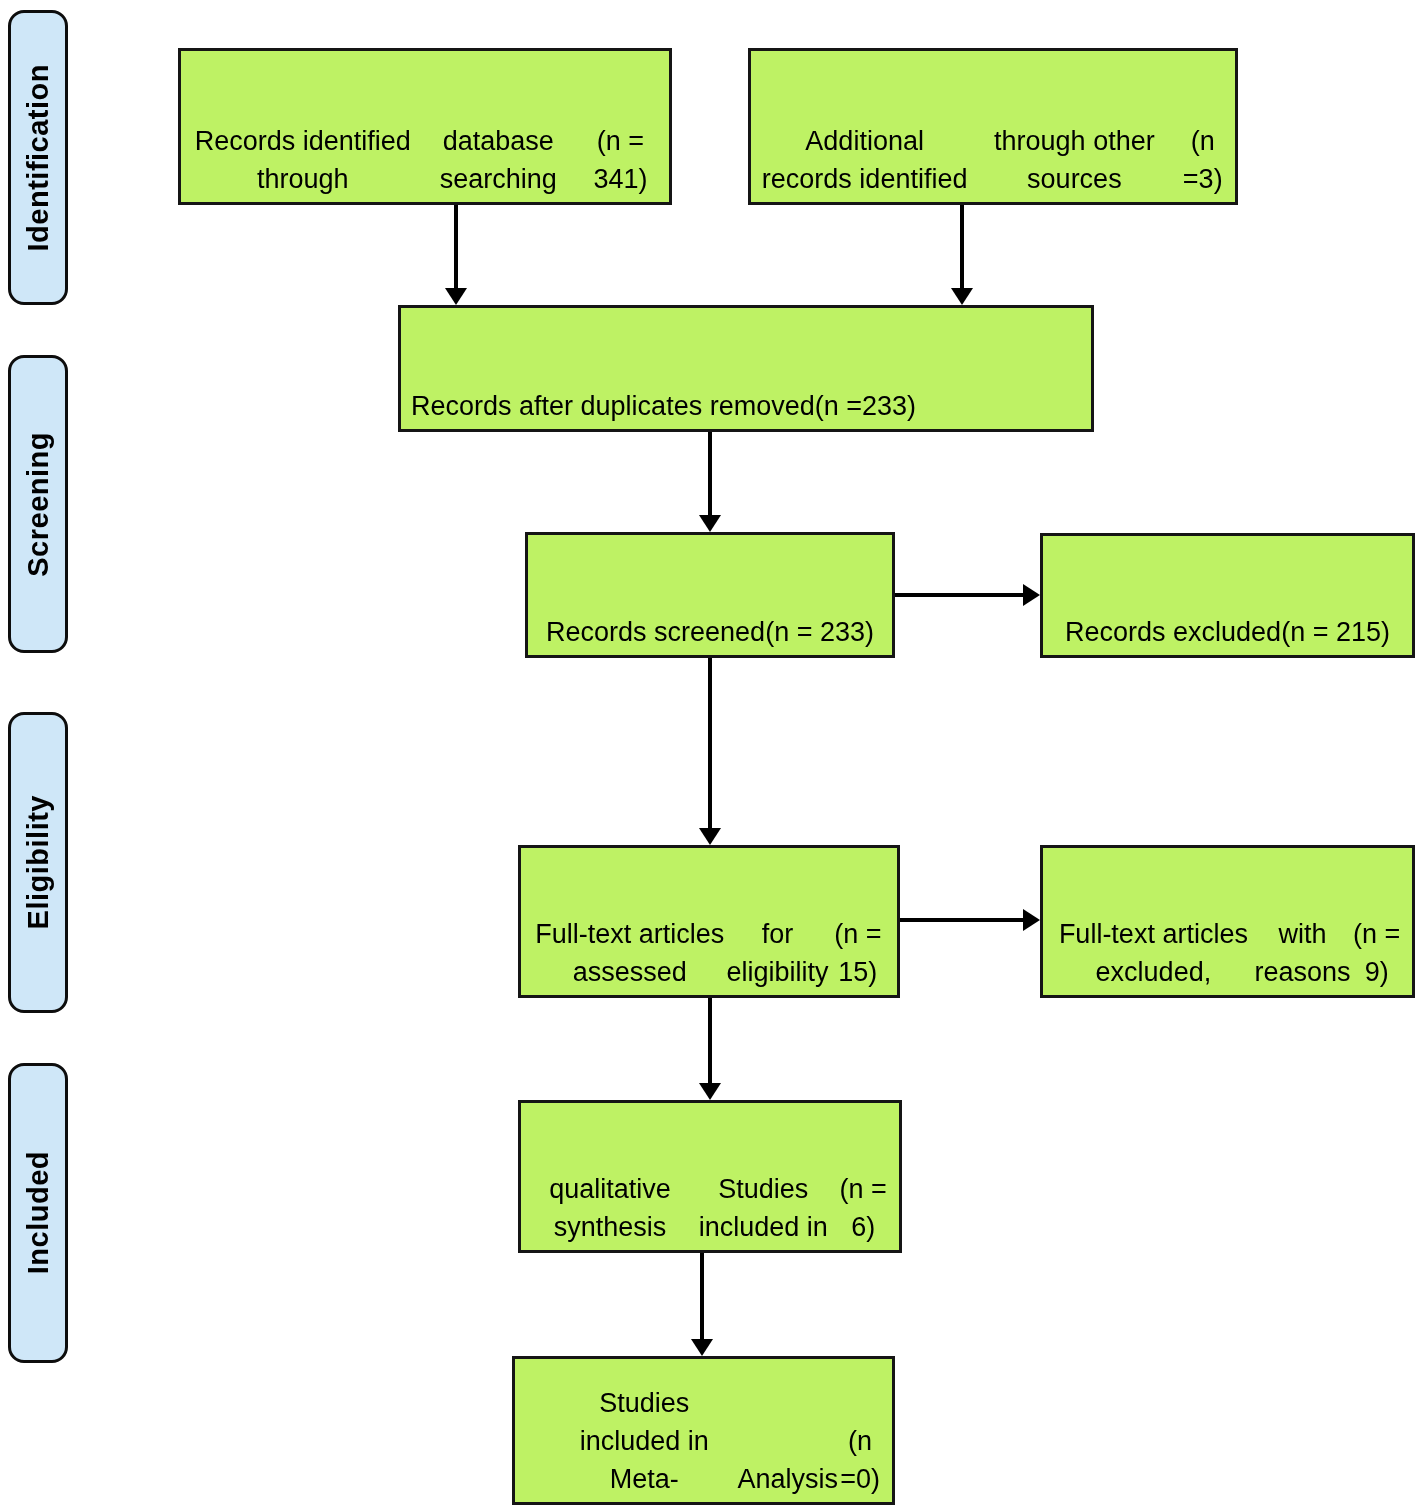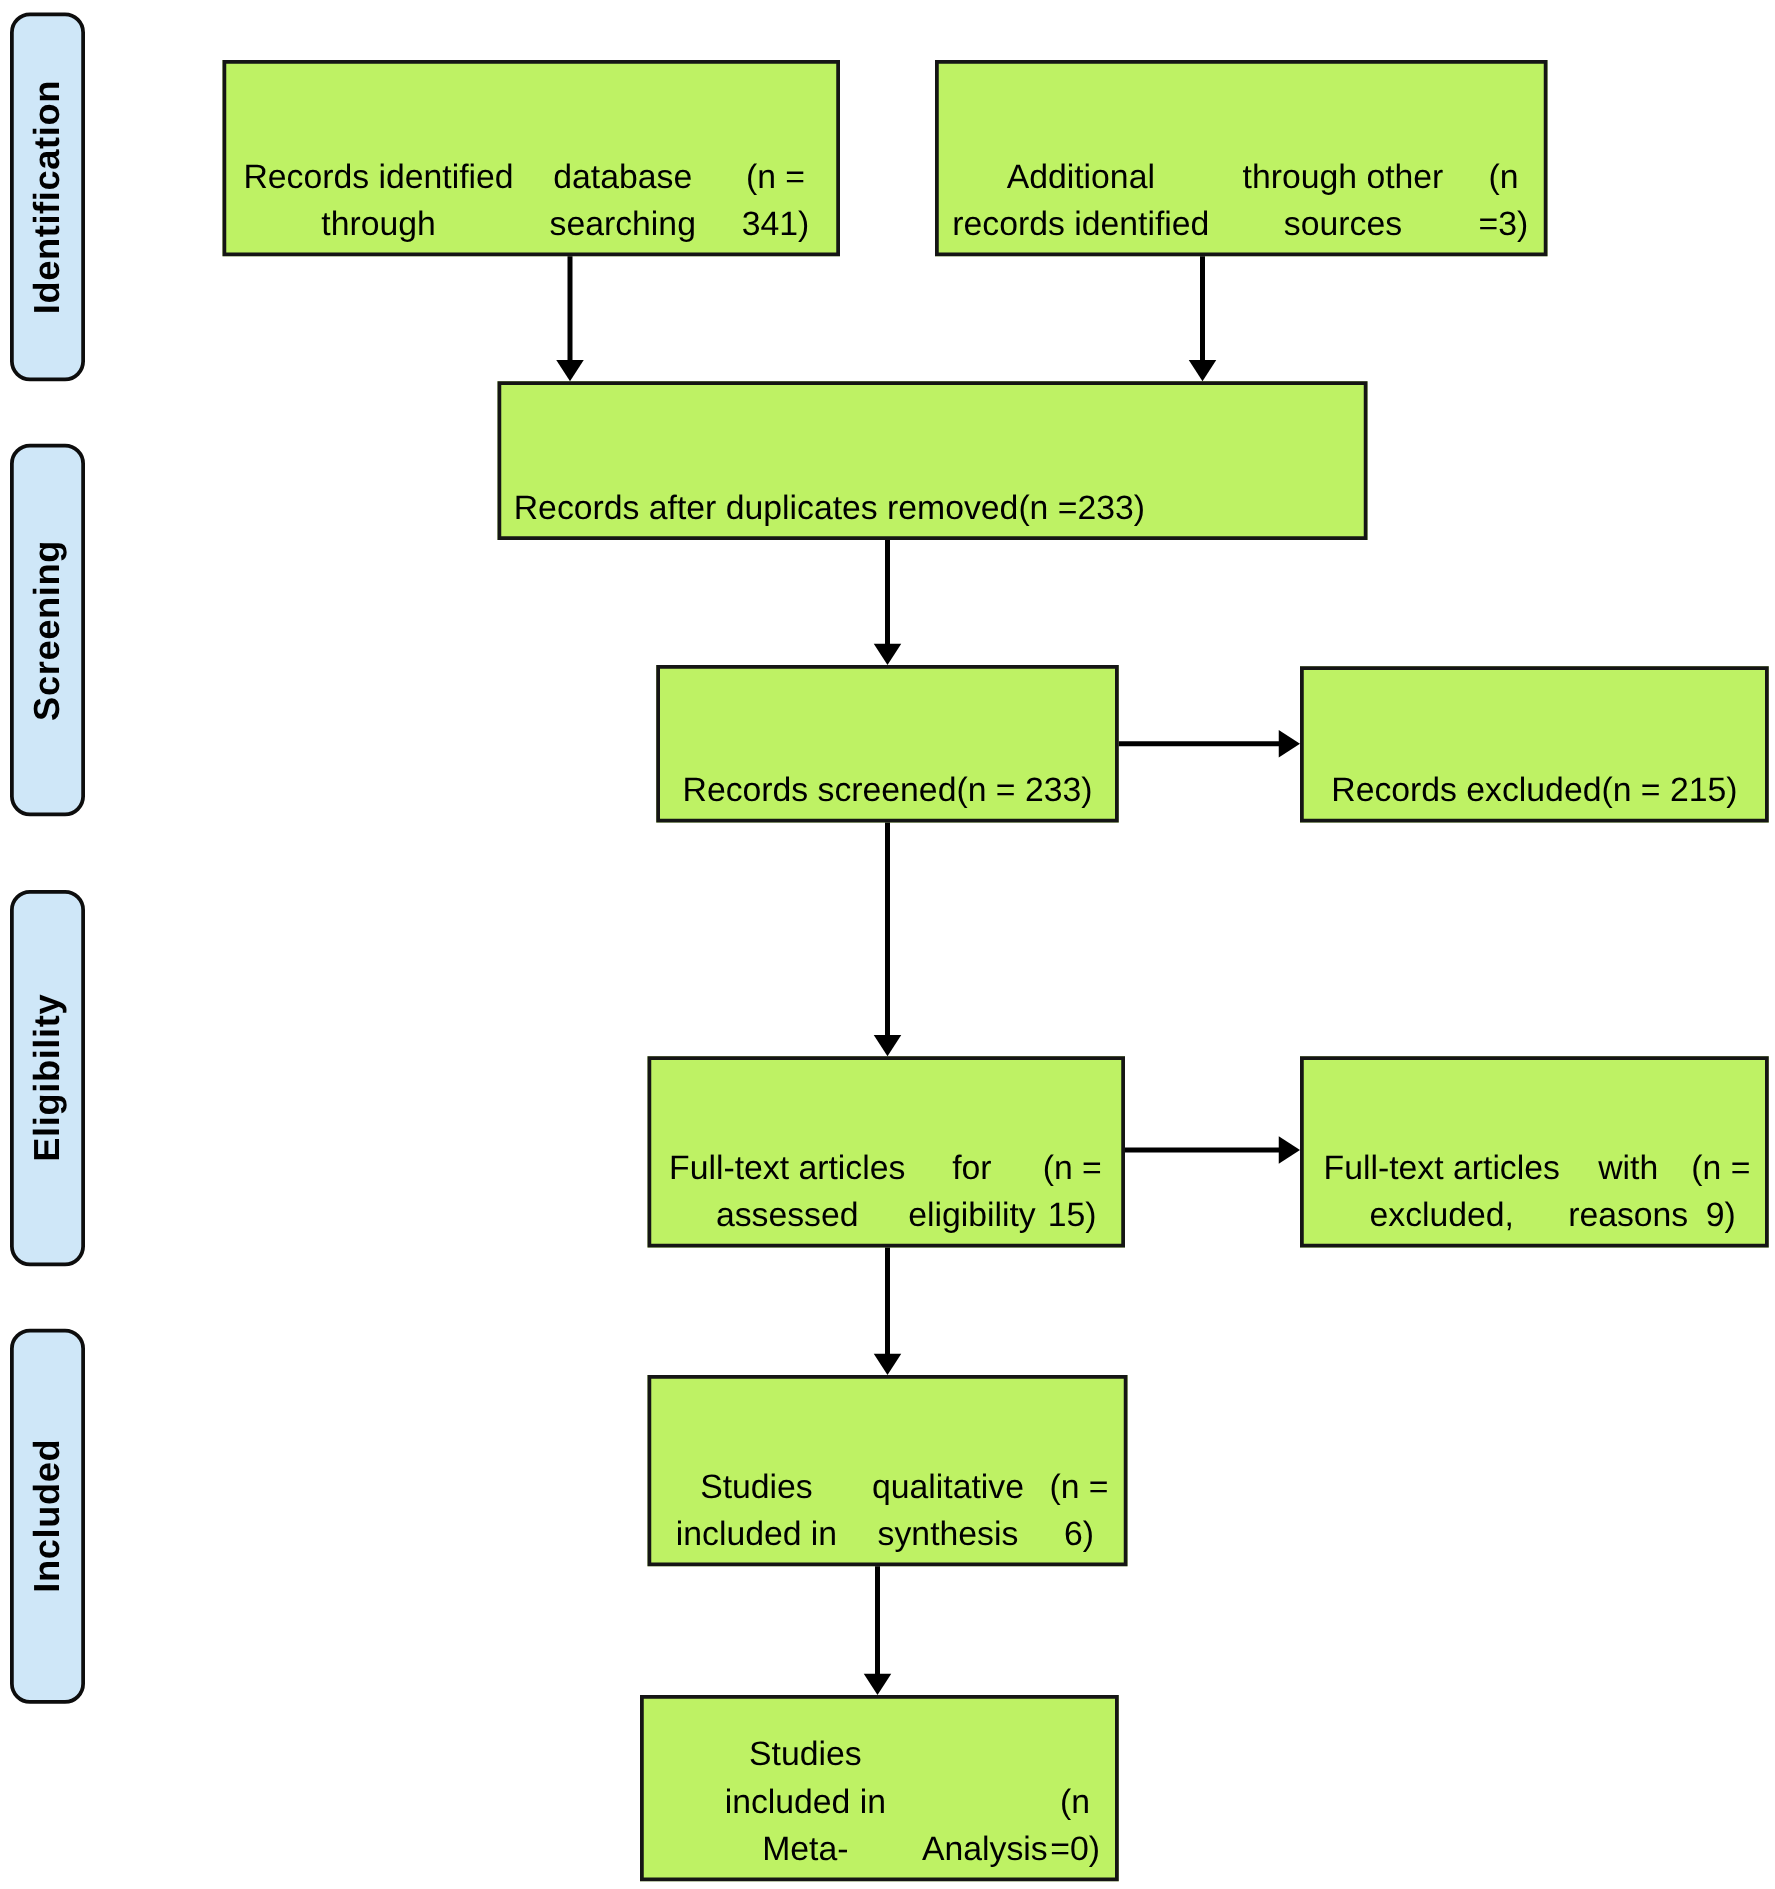--- a/index.html
+++ b/index.html
@@ -127,22 +127,22 @@
     <div>for eligibility</div>
     <div>(n = 15)</div>
   </div>
   <div class="fbox" style="left:1040px; top:845px; width:375px; height:153px;">
     <div>Full-text articles excluded,</div>
     <div>with reasons</div>
     <div>(n = 9)</div>
   </div>
 
   <div class="fbox" style="left:518px; top:1100px; width:384px; height:153px;">
+    <div>qualitative synthesis</div>
     <div>Studies included in</div>
-    <div>qualitative synthesis</div>
     <div>(n = 6)</div>
   </div>
 
   <div class="fbox" style="left:512px; top:1356px; width:383px; height:149px;padding-left:36px;">
     <div>Studies included in Meta-</div>
     <div>Analysis</div>
     <div>(n =0)</div>
   </div>
 
   <div class="varrow" style="left:445px; top:205px; height:100px;">

